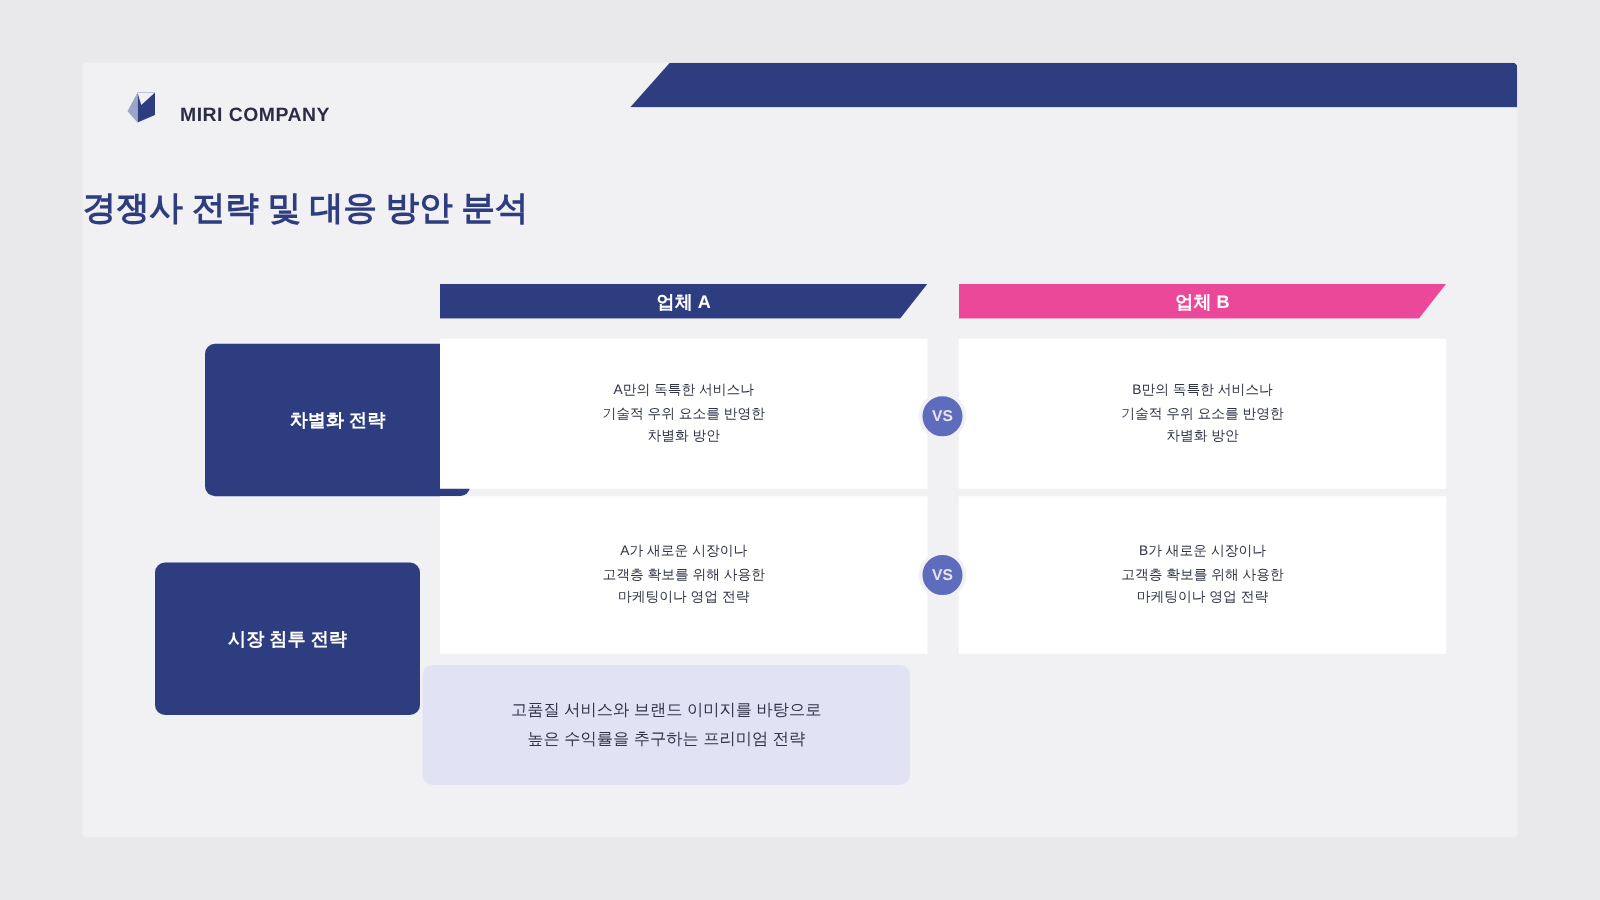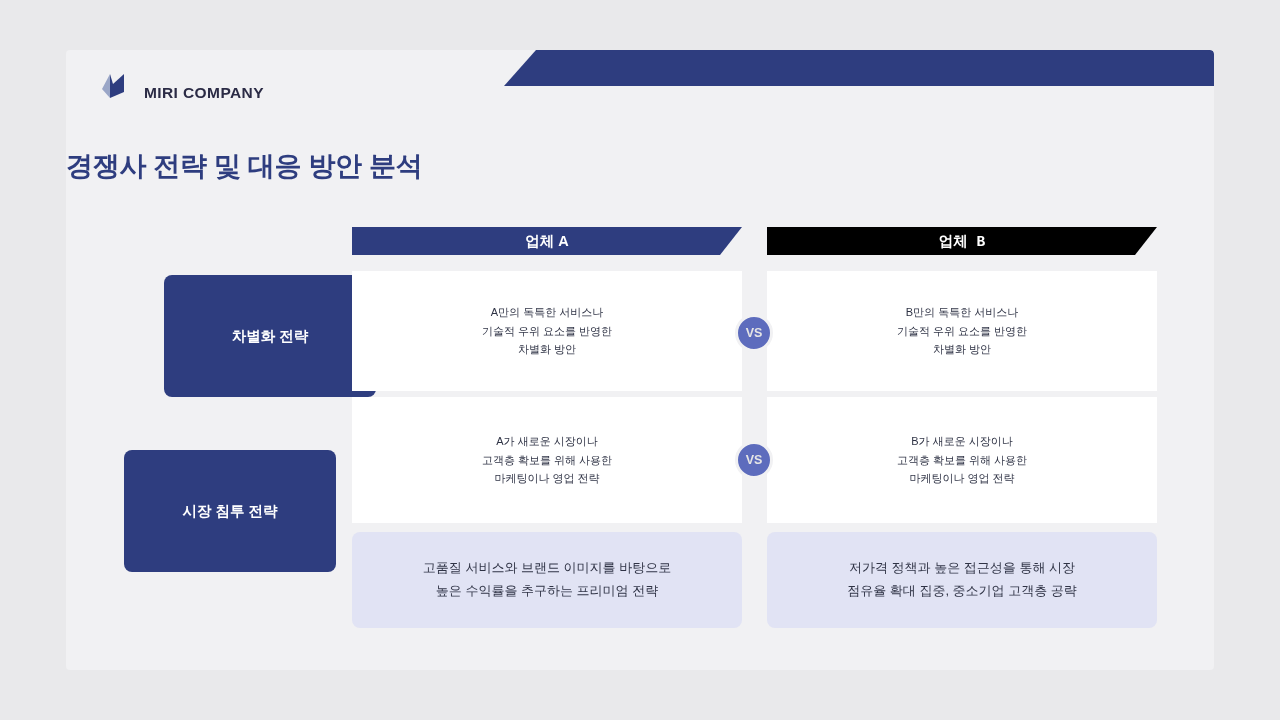--- a/index.html
+++ b/index.html
@@ -81,22 +81,21 @@
     clip-path: polygon(0 0, 100% 0, calc(100% - 22px) 100%, 0 100%);
   }
   .col-head.a {
     left: 286px;
     width: 390px;
     background: #2e3d7f;
   }
   .col-head.b {
     left: 701px;
     width: 390px;
-    background: #000000;
-    font-family: Liberation Mono, monospace;
+    background: #ec4899;
   }
   
   .row-label {
     position: absolute;
     left: 58px;
     width: 212px;
     height: 122px;
     background: #2e3d7f;
     color: #fff;
     border-radius: 8px;
@@ -158,21 +157,21 @@
     display: flex;
     align-items: center;
     justify-content: center;
     text-align: center;
     font-size: 13px;
     color: #2f3345;
     line-height: 1.75;
     padding: 6px 20px;
     box-sizing: border-box;
   }
-  .summary.a { left: 286px; width: 390px; }
+  .summary.a { left: 272px; width: 390px; }
   .summary.b { left: 701px; width: 390px; }
 </style>
 </head>
 <body>
 
 <div class="stage">
   <div class="slide">
 
     <div class="top-banner"></div>
 
@@ -197,16 +196,15 @@
 
     <div class="cell a r1">A만의 독특한 서비스나<br>기술적 우위 요소를 반영한<br>차별화 방안</div>
     <div class="cell b r1">B만의 독특한 서비스나<br>기술적 우위 요소를 반영한<br>차별화 방안</div>
     <div class="cell a r2">A가 새로운 시장이나<br>고객층 확보를 위해 사용한<br>마케팅이나 영업 전략</div>
     <div class="cell b r2">B가 새로운 시장이나<br>고객층 확보를 위해 사용한<br>마케팅이나 영업 전략</div>
 
     <div class="vs v1">VS</div>
     <div class="vs v2">VS</div>
 
     <div class="summary a">고품질 서비스와 브랜드 이미지를 바탕으로<br>높은 수익률을 추구하는 프리미엄 전략</div>
-    <div class="summary b">저가격 정책과 높은 접근성을 통해 시장<br>점유율 확대 집중, 중소기업 고객층 공략</div>
 
   </div>
 </div>
 
 </body></html>

